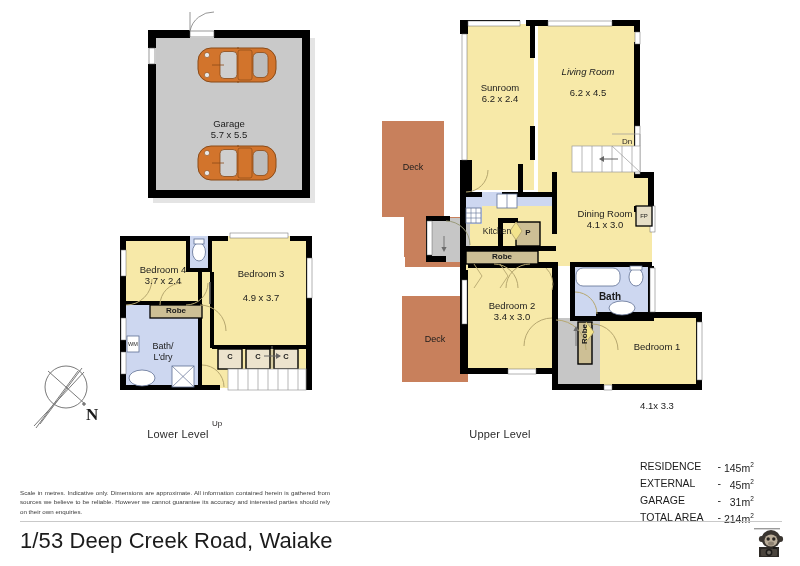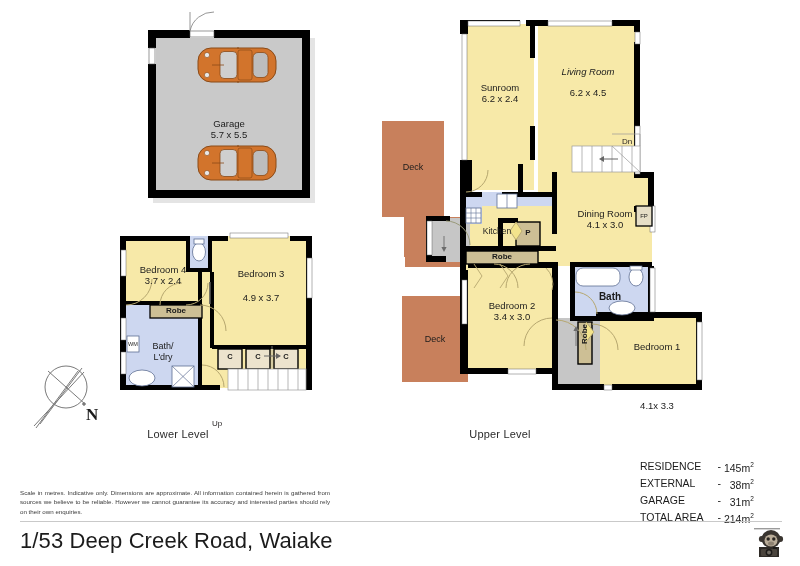--- a/index.html
+++ b/index.html
@@ -347,21 +347,21 @@
   <table>
     <tbody id="area-rows">
       <tr>
         <td class="k">RESIDENCE</td>
         <td class="d">-</td>
         <td class="v"><span>145m</span><sup>2</sup></td>
       </tr>
       <tr>
         <td class="k">EXTERNAL</td>
         <td class="d">-</td>
-        <td class="v"><span>38m</span><sup>2</sup></td>
+        <td class="v"><span>45m</span><sup>2</sup></td>
       </tr>
       <tr>
         <td class="k">GARAGE</td>
         <td class="d">-</td>
         <td class="v"><span>31m</span><sup>2</sup></td>
       </tr>
       <tr>
         <td class="k">TOTAL AREA</td>
         <td class="d">-</td>
         <td class="v"><span>214m</span><sup>2</sup></td>

